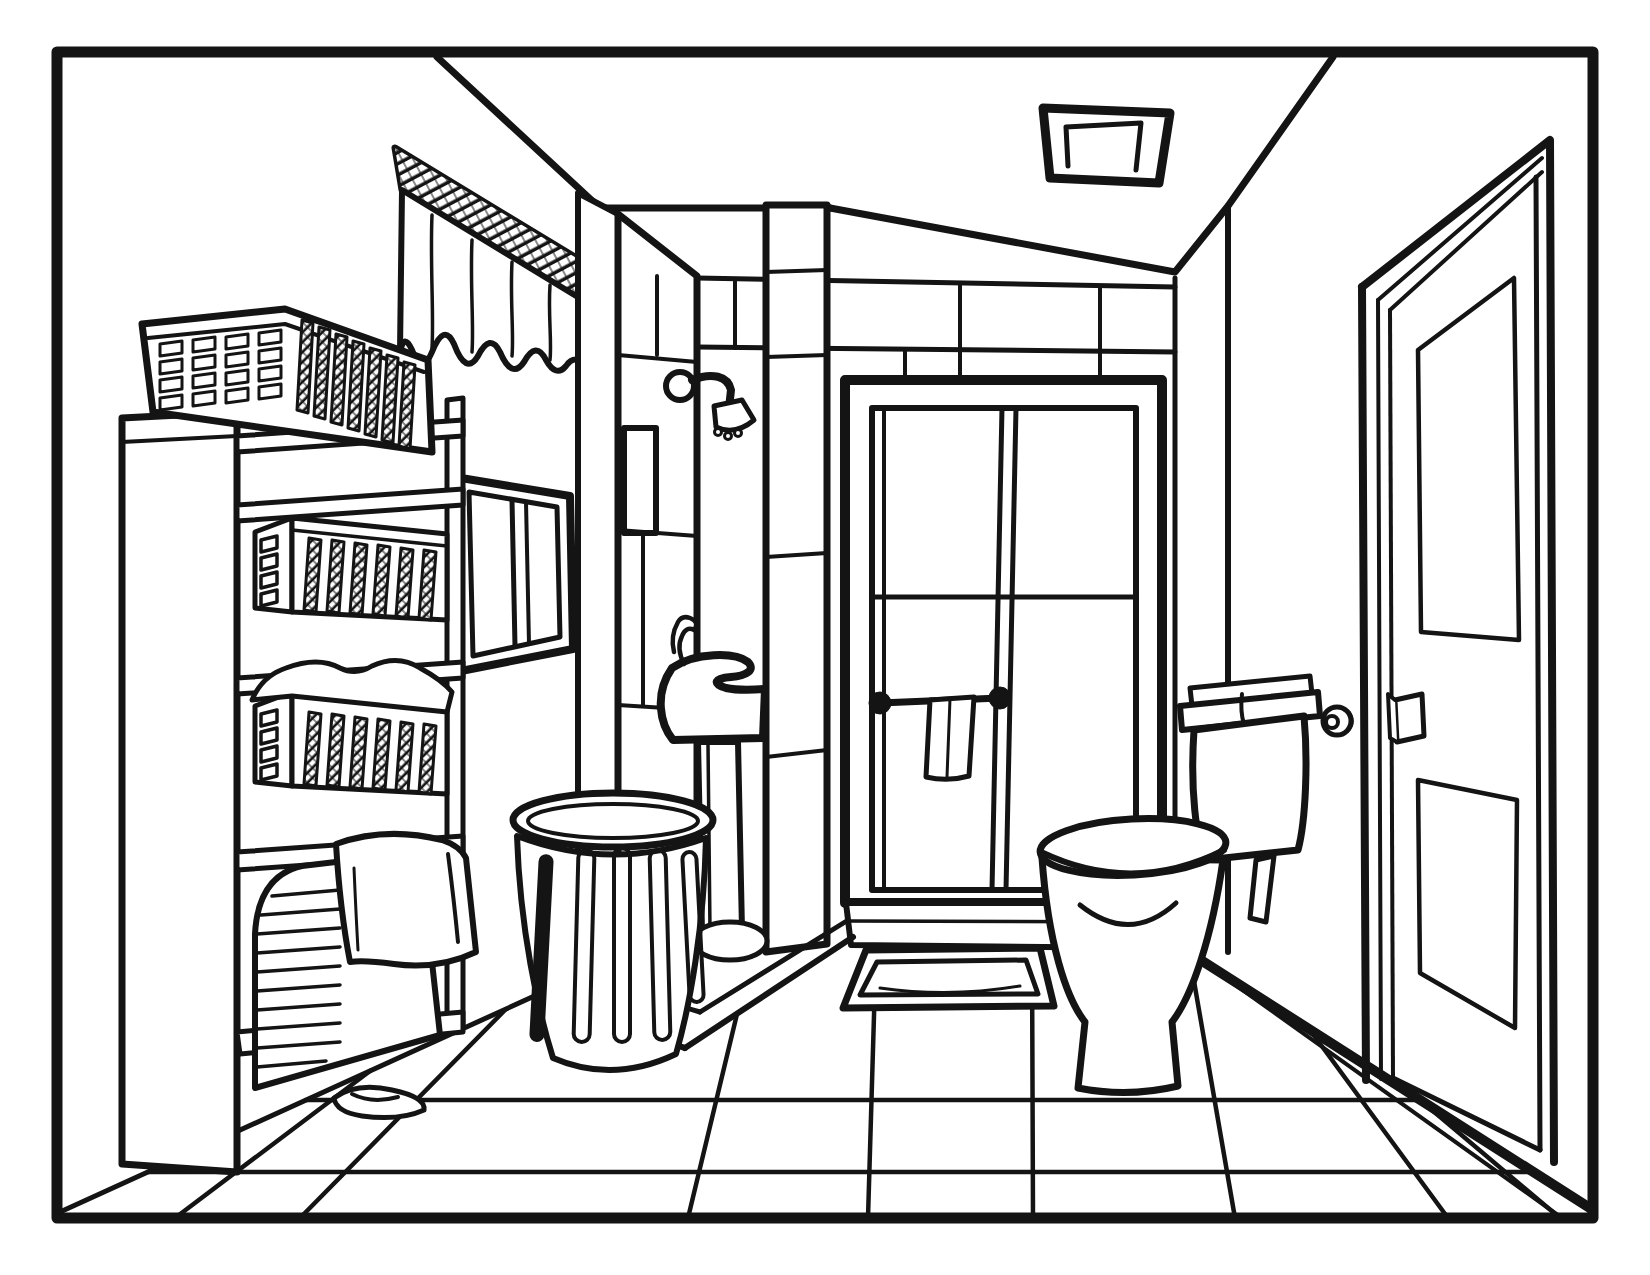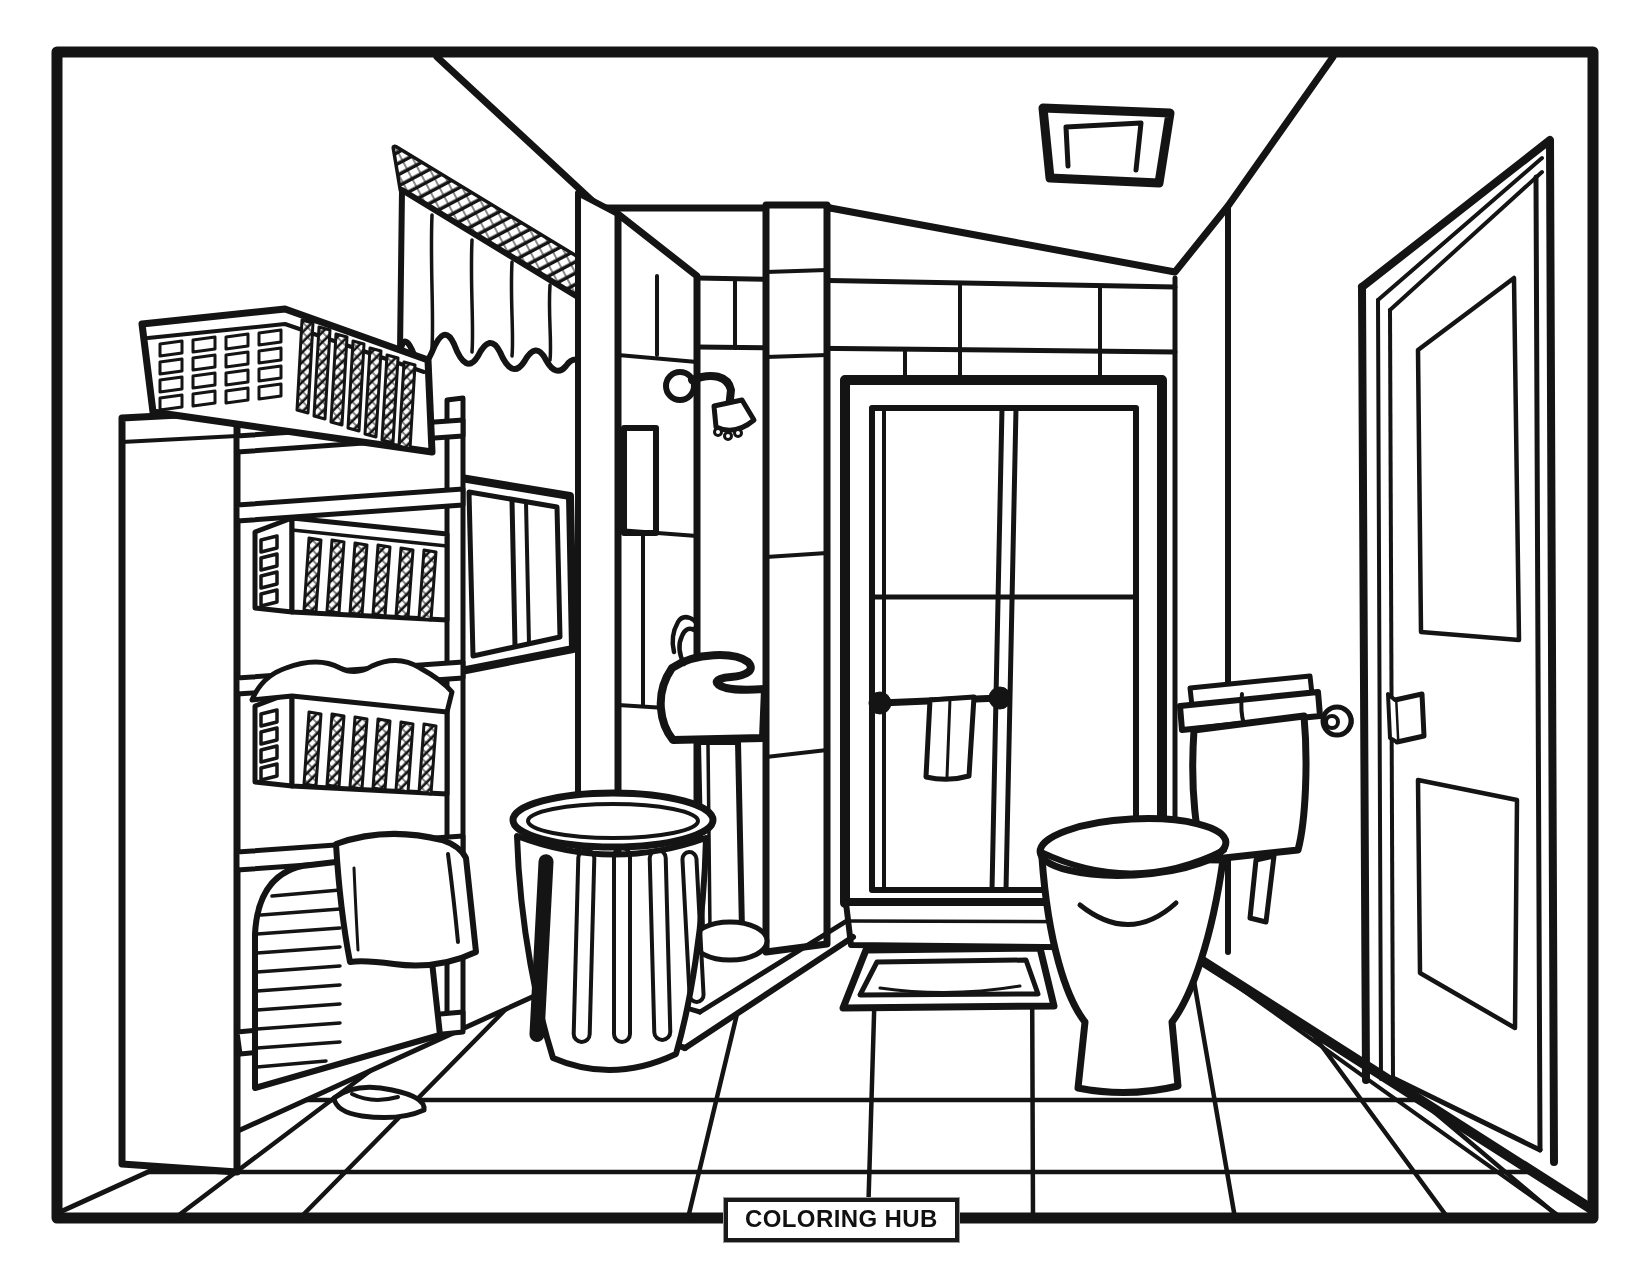--- a/index.html
+++ b/index.html
@@ -293,17 +293,14 @@
       <path d="M319,327 L330,330 L325,419 L314,416 Z" fill="url(#hatch)" stroke-width="3"></path>
       <path d="M336,334 L347,337 L342,425 L331,422 Z" fill="url(#hatch)" stroke-width="3"></path>
       <path d="M353,341 L364,344 L359,431 L348,428 Z" fill="url(#hatch)" stroke-width="3"></path>
       <path d="M370,348 L381,351 L376,437 L365,434 Z" fill="url(#hatch)" stroke-width="3"></path>
       <path d="M387,355 L398,358 L393,443 L382,440 Z" fill="url(#hatch)" stroke-width="3"></path>
       <path d="M404,362 L415,365 L410,449 L399,446 Z" fill="url(#hatch)" stroke-width="3"></path>
     </g>
   </g>
 </svg>
 
-<div class="badge">
-  <span>COLORING HUB</span>
+
 </div>
 
-</div>
-
 </body></html>

